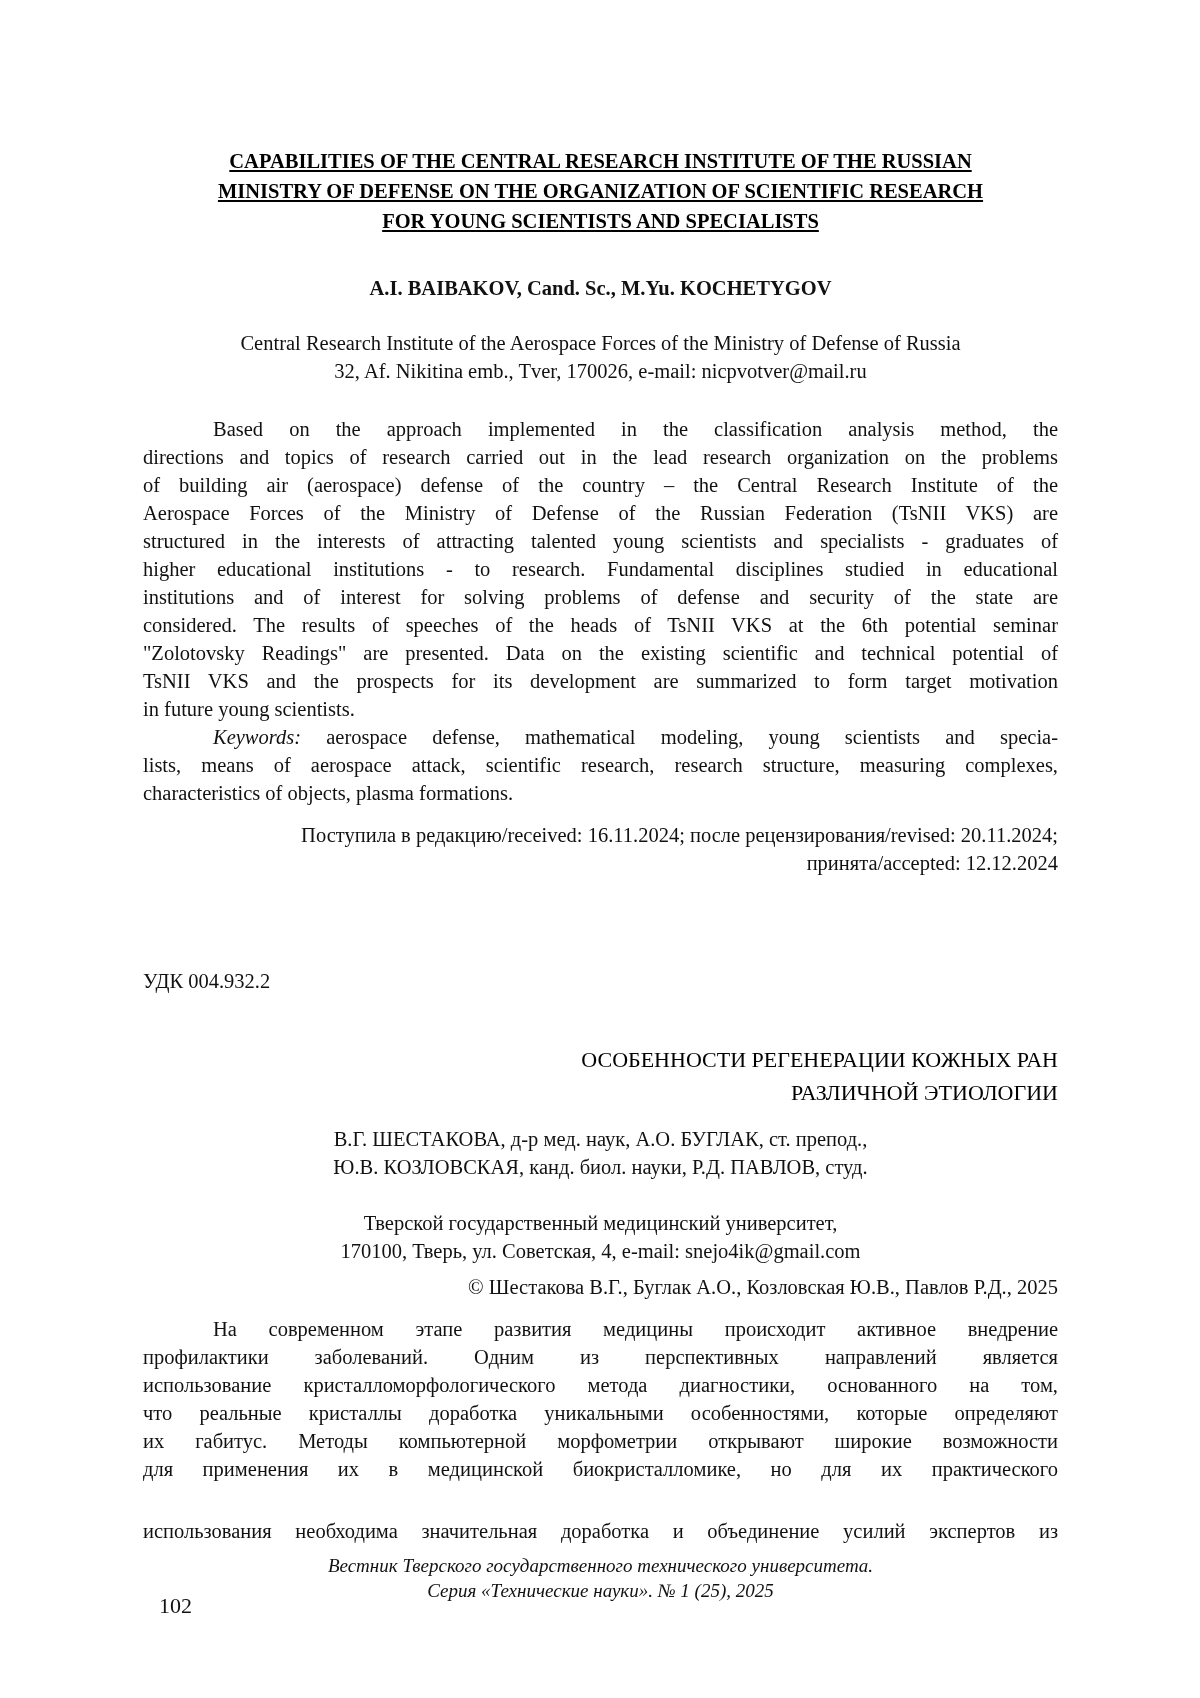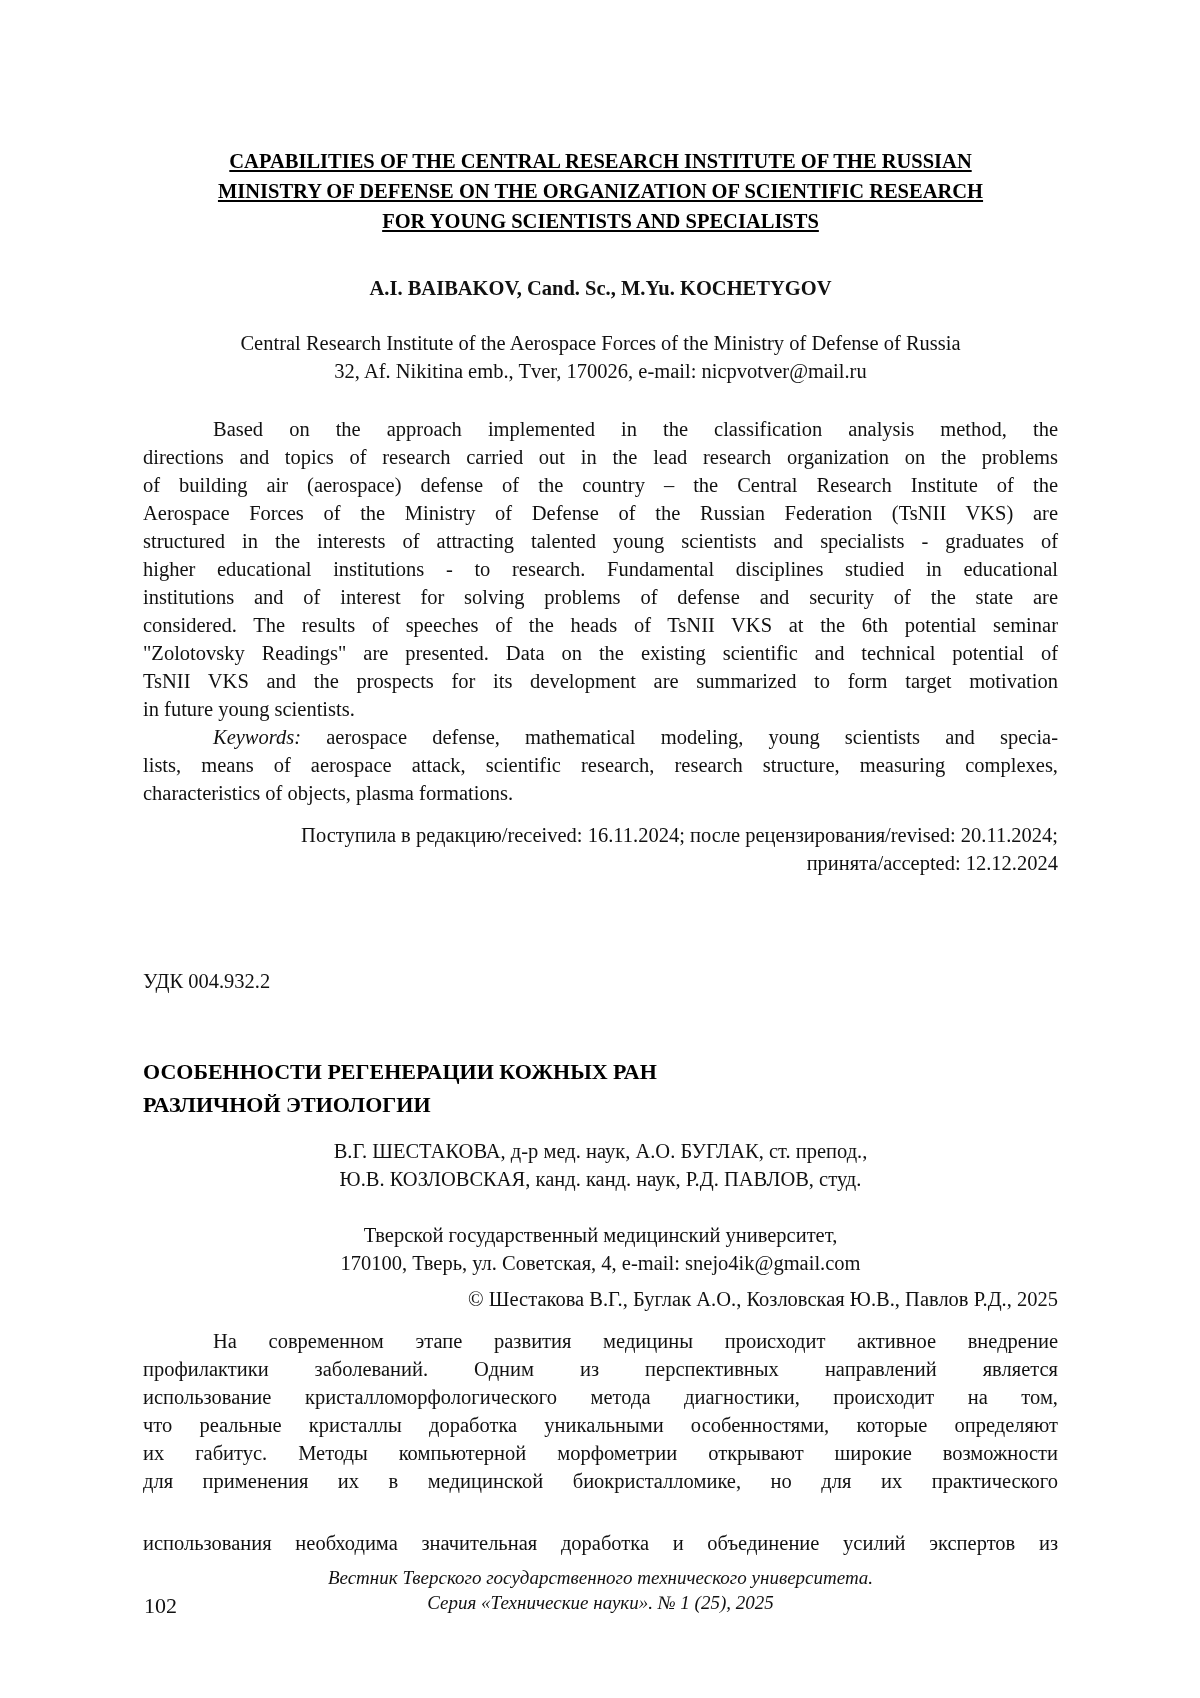--- a/index.html
+++ b/index.html
@@ -56,25 +56,25 @@
     line-height: 28px;
     text-align: right;
   }
   .udc {
     margin-top: 90px;
     font-size: 20.5px;
     line-height: 28px;
     text-align: left;
   }
   .ru-title {
-    margin-top: 60px;
+    margin-top: 48px;
     font-size: 22px;
-    font-weight: bold;
+    font-weight: normal;
     line-height: 33px;
-    text-align: left;
+    text-align: right;
     color: #000000;
   }
   .ru-authors {
     margin-top: 16px;
     font-size: 20.5px;
     line-height: 28px;
     text-align: center;
   }
   .ru-affil {
     margin-top: 28px;
@@ -100,21 +100,21 @@
   }
   .journal-footer {
     margin-top: 8px;
     font-size: 19px;
     font-style: italic;
     line-height: 25px;
     text-align: center;
   }
   .pagenum {
     position: absolute;
-    left: 144px;
+    left: 159px;
     top: 1592px;
     font-size: 22px;
     line-height: 28px;
   }
 </style>
 </head>
 <body>
 
 <div class="page">
   <div class="col">
@@ -161,36 +161,36 @@
       <span class="line">УДК 004.932.2</span>
     </div>
 
     <div class="ru-title">
       <span class="line">ОСОБЕННОСТИ РЕГЕНЕРАЦИИ КОЖНЫХ РАН</span>
       <span class="line">РАЗЛИЧНОЙ ЭТИОЛОГИИ</span>
     </div>
 
     <div class="ru-authors">
       <span class="line">В.Г. ШЕСТАКОВА, д-р мед. наук, А.О. БУГЛАК, ст. препод.,</span>
-      <span class="line">Ю.В. КОЗЛОВСКАЯ, канд. канд. наук, Р.Д. ПАВЛОВ, студ.</span>
+      <span class="line">Ю.В. КОЗЛОВСКАЯ, канд. биол. науки, Р.Д. ПАВЛОВ, студ.</span>
     </div>
 
     <div class="ru-affil">
       <span class="line">Тверской государственный медицинский университет,</span>
       <span class="line">170100, Тверь, ул. Советская, 4, e-mail: snejo4ik@gmail.com</span>
     </div>
 
     <div class="copyright">
       <span class="line">© Шестакова В.Г., Буглак А.О., Козловская Ю.В., Павлов Р.Д., 2025</span>
     </div>
 
     <div class="ru-abstract">
       <span class="line j indent">На современном этапе развития медицины происходит активное внедрение</span>
       <span class="line j">профилактики заболеваний. Одним из перспективных направлений является</span>
-      <span class="line j">использование кристалломорфологического метода диагностики, происходит на том,</span>
+      <span class="line j">использование кристалломорфологического метода диагностики, основанного на том,</span>
       <span class="line j">что реальные кристаллы доработка уникальными особенностями, которые определяют</span>
       <span class="line j">их габитус. Методы компьютерной морфометрии открывают широкие возможности</span>
       <span class="line j">для применения их в медицинской биокристалломике, но для их практического</span>
     </div>
 
     <div class="continuation">
       <span class="line j">использования необходима значительная доработка и объединение усилий экспертов из</span>
     </div>
 
     <div class="journal-footer">

